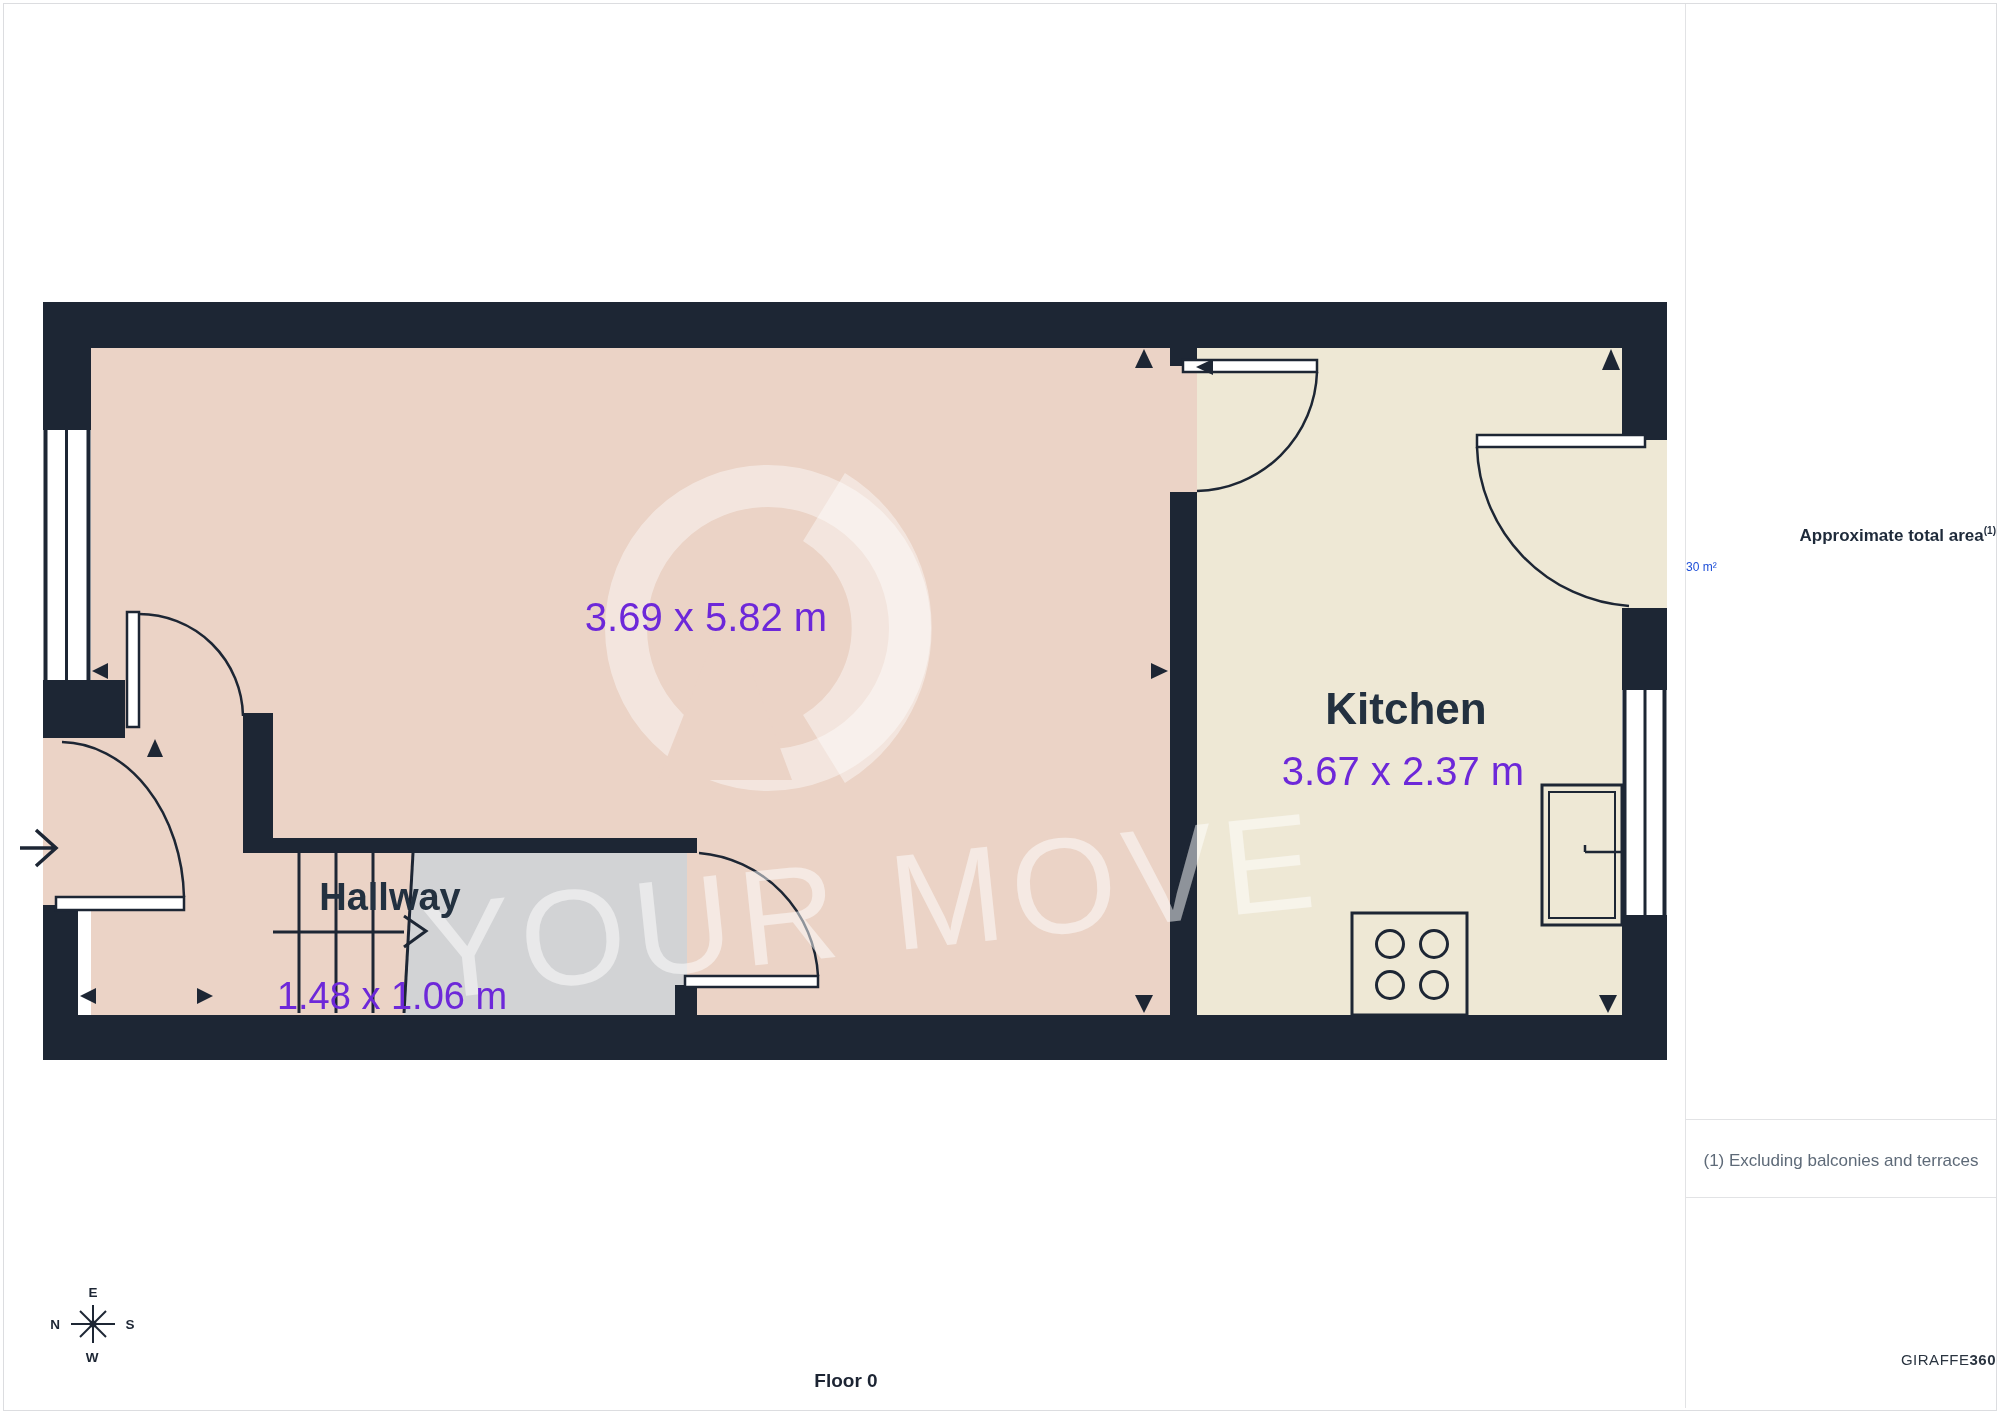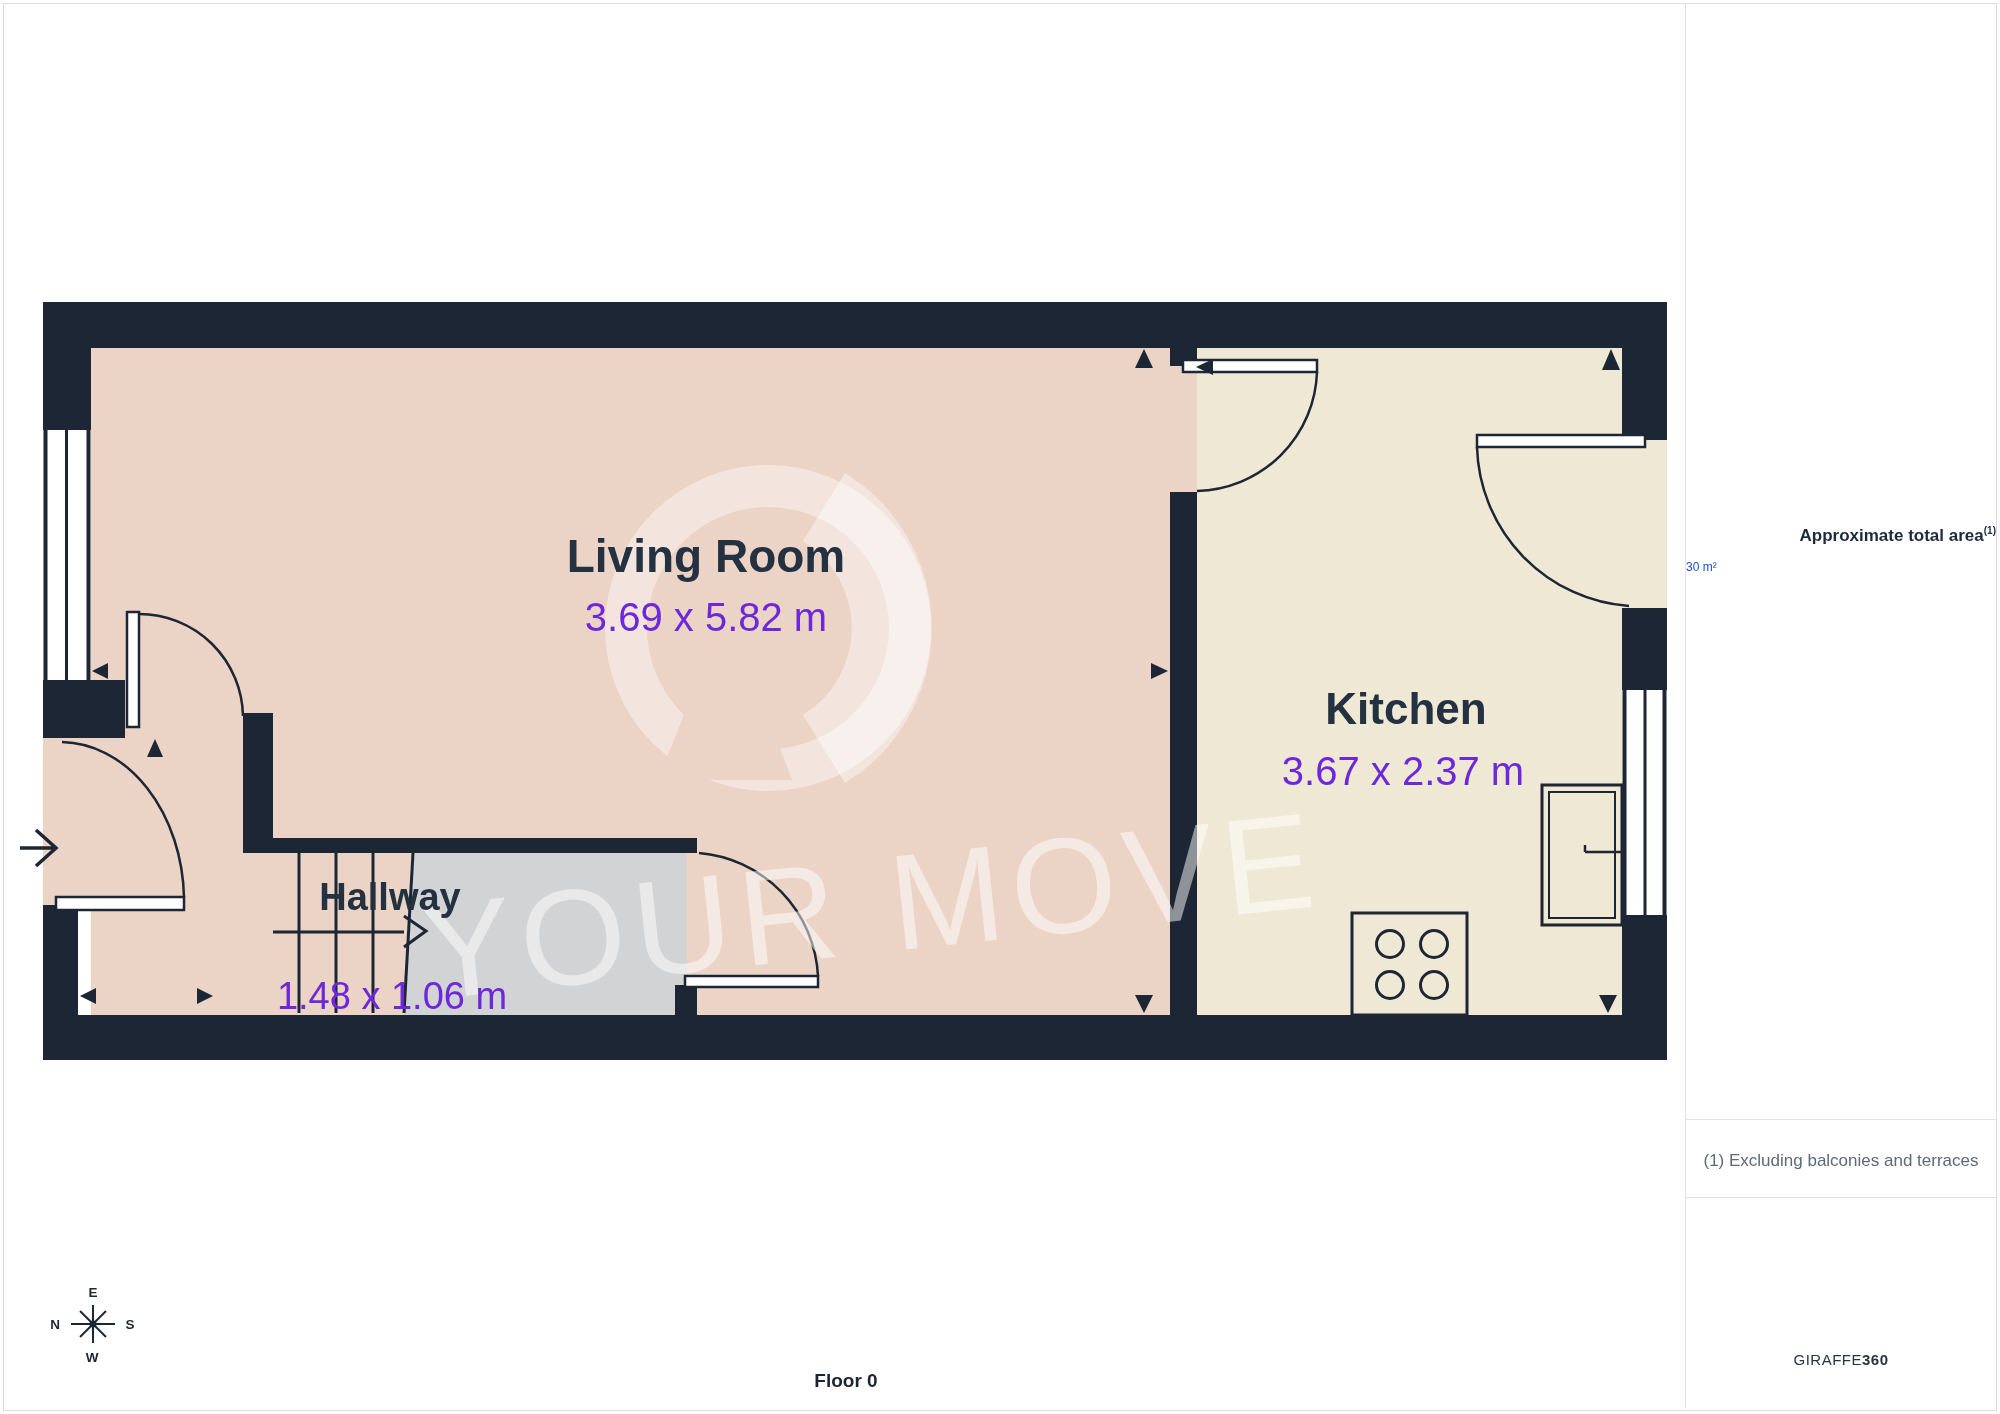--- a/index.html
+++ b/index.html
@@ -30,21 +30,21 @@
   #sb-div-1{top:1115px;} #sb-div-2{top:1193px;}
   #area-title{position:absolute;left:0;top:521px;width:100%;text-align:right;
           font-size:17px;font-weight:bold;color:#1e2a3a;}
   #area-title sup{font-size:10px;}
   #area-value{position:absolute;left:0;top:556px;width:100%;text-align:left;
           font-size:12px;color:#1d4ed8;}
   #sb-footnote{position:absolute;left:0;top:1147px;width:100%;text-align:center;
           font-size:17px;color:#5e6a78;}
   #sb-disclaimer{position:absolute;left:25px;top:1222px;width:260px;text-align:center;
           font-size:12.5px;line-height:1.6;color:#5e6a78;}
-  #sb-brand{position:absolute;left:0;top:1347px;width:100%;text-align:center;
+  #sb-brand{position:absolute;left:0;top:1347px;width:100%;text-align:right;
           font-size:15px;letter-spacing:0.5px;color:#2a3440;font-weight:400;}
   #sb-brand b{font-weight:800;}
 </style>
 </head>
 <body>
 
 <div id="canvas">
 
   <svg id="plan-svg" width="2000" height="1414" viewBox="0 0 2000 1414">
 
@@ -159,21 +159,20 @@
       <line x1="71" y1="1324" x2="115" y2="1324"></line>
       <line x1="93" y1="1305" x2="93" y2="1343"></line>
       <line x1="80" y1="1311" x2="106" y2="1337"></line>
       <line x1="80" y1="1337" x2="106" y2="1311"></line>
       <circle cx="93" cy="1324" r="3.5" fill="#1D2634" stroke="none"></circle>
     </g>
   </svg>
 
   <div id="watermark">YOUR MOVE</div>
 
-  <div class="lbl room-name lr-name">Living Room</div>
   <div class="lbl room-dims lr-dims">3.69 x 5.82 m</div>
   <div class="lbl room-name k-name">Kitchen</div>
   <div class="lbl room-dims k-dims">3.67 x 2.37 m</div>
   <div class="lbl room-name h-name">Hallway</div>
   <div class="lbl room-dims h-dims">1.48 x 1.06 m</div>
 
   <div class="lbl" id="floor-label">Floor 0</div>
 
   <div class="compass-letter" style="left:93px;top:1292px;">E</div>
   <div class="compass-letter" style="left:55px;top:1324px;">N</div>

